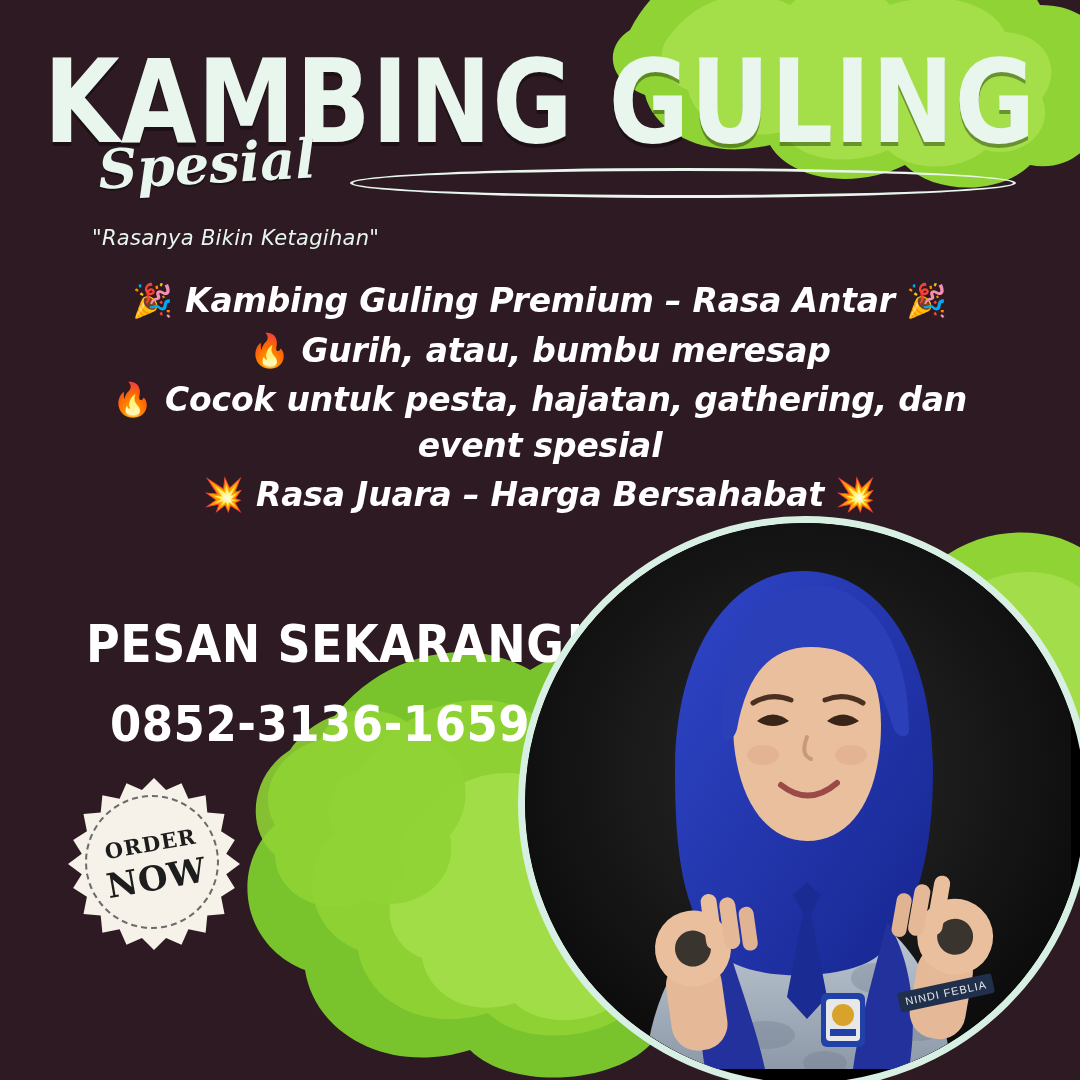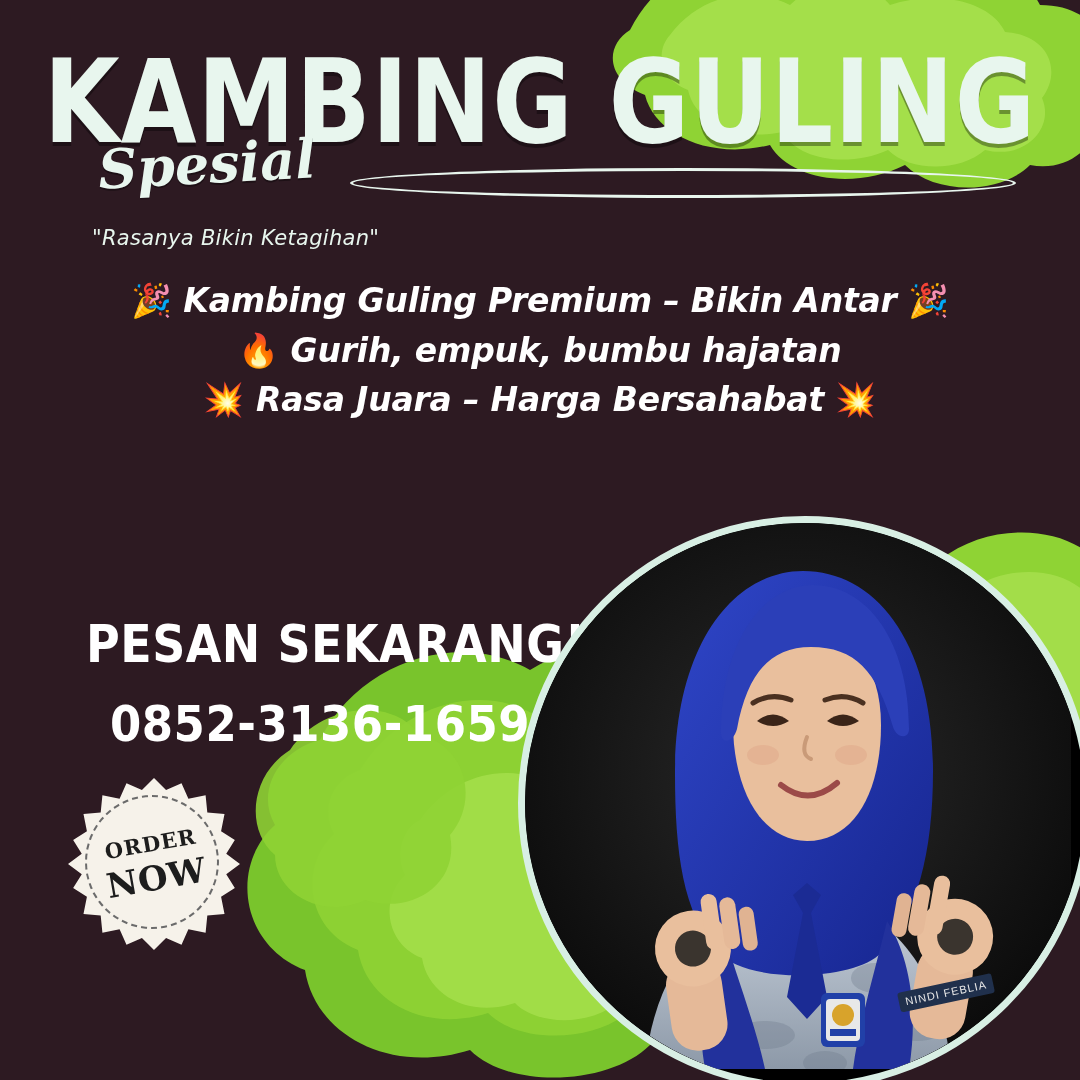--- a/index.html
+++ b/index.html
@@ -231,26 +231,30 @@
   <div class="headline-wrap">
     <div class="headline">KAMBING GULING</div>
   </div>
   <div class="sub-script">Spesial</div>
   <div class="headline-underline"></div>
   <div class="tagline">"Rasanya Bikin Ketagihan"</div>
 
   <div class="bullets">
     <p class="bullet">
       <span class="emo">🎉</span>
-      <span>Kambing Guling Premium – Bikin Antar</span>
+      <span>Kambing Guling Premium – Rasa Antar</span>
       <span class="emo">🎉</span>
     </p>
     <p class="bullet">
       <span class="emo">🔥</span>
-      <span>Gurih, empuk, bumbu hajatan</span>
+      <span>Gurih, atau, bumbu meresap</span>
+    </p>
+    <p class="bullet">
+      <span class="emo">🔥</span>
+      <span>Cocok untuk pesta, hajatan, gathering, dan event spesial</span>
     </p>
     <p class="bullet">
       <span class="emo">💥</span>
       <span>Rasa Juara – Harga Bersahabat</span>
       <span class="emo">💥</span>
     </p>
   </div>
 
   <div class="cta-title">PESAN SEKARANG!</div>
   <div class="cta-phone">0852-3136-1659</div>

